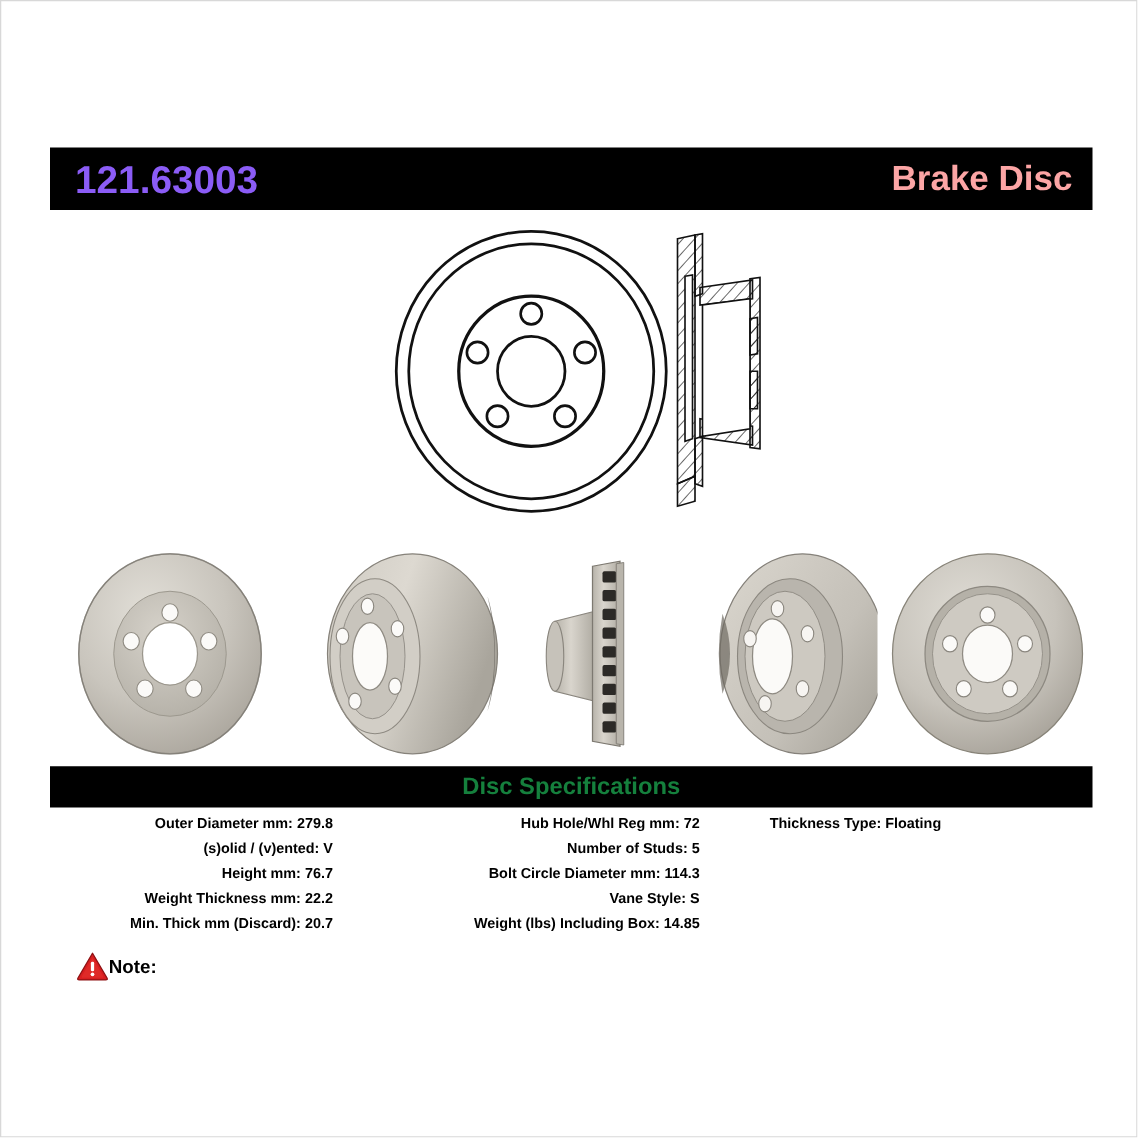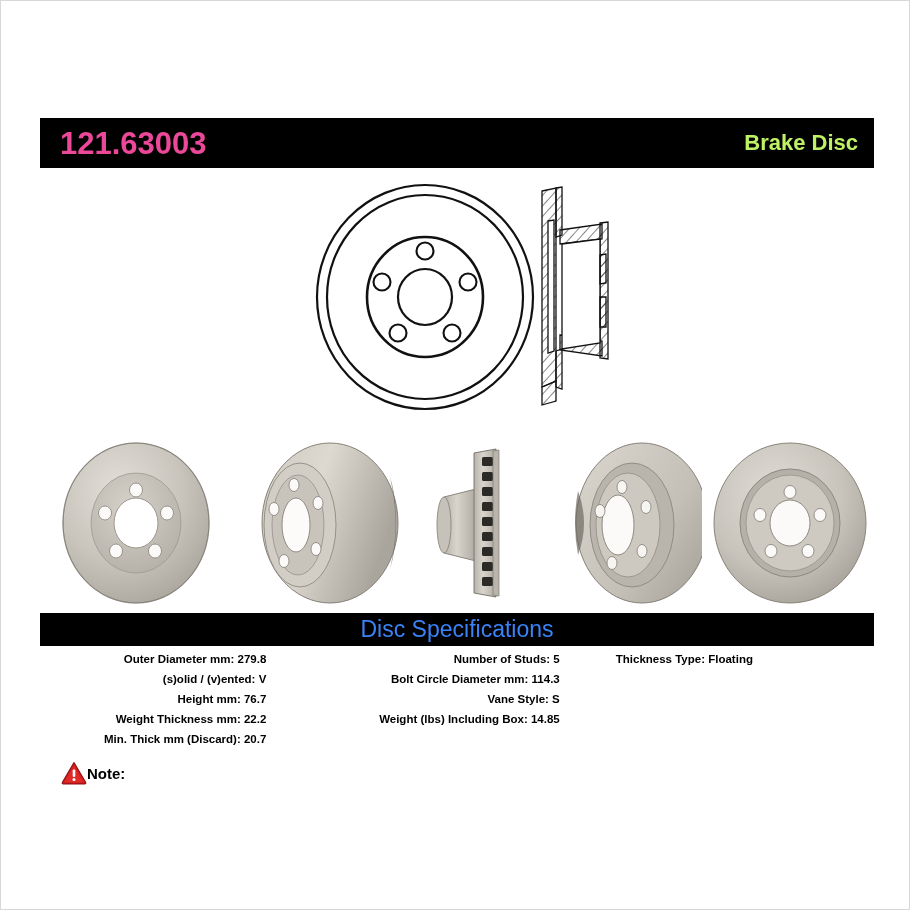--- a/index.html
+++ b/index.html
@@ -31,29 +31,29 @@
     width: 834px;
     height: 50px;
     background: #000000;
     display: flex;
     align-items: center;
     justify-content: space-between;
     box-sizing: border-box;
     padding: 0 16px 0 20px;
   }
   .title-bar .part-number {
-    color: #ec4899;
+    color: #8b5cf6;
     font-size: 31px;
     font-weight: bold;
     letter-spacing: 0px;
     line-height: 1;
   }
   .title-bar .product-type {
-    color: #bef264;
-    font-size: 22px;
+    color: #fca5a5;
+    font-size: 28px;
     font-weight: bold;
     line-height: 1;
     margin-left: 25px;
   }
 
   
   .drawing-area {
     position: absolute;
     left: 39px;
     top: 172px;
@@ -95,23 +95,23 @@
     left: 39px;
     top: 612px;
     width: 834px;
     height: 33px;
     background: #000000;
     display: flex;
     align-items: center;
     justify-content: center;
   }
   .spec-header span {
-    color: #3b82f6;
-    font-size: 23px;
-    font-weight: normal;
+    color: #15803d;
+    font-size: 19px;
+    font-weight: bold;
     line-height: 1;
   }
 
   
   .spec-body {
     position: absolute;
     left: 39px;
     top: 648px;
     width: 834px;
     display: flex;
@@ -370,20 +370,24 @@
         <span class="spec-value">22.2</span>
       </div>
       <div class="spec-row">
         <span>Min. Thick mm (Discard): </span>
         <span class="spec-value">20.7</span>
       </div>
     </div>
 
     <div class="spec-col spec-col-mid">
       <div class="spec-row">
+        <span>Hub Hole/Whl Reg mm: </span>
+        <span class="spec-value">72</span>
+      </div>
+      <div class="spec-row">
         <span>Number of Studs: </span>
         <span class="spec-value">5</span>
       </div>
       <div class="spec-row">
         <span>Bolt Circle Diameter mm: </span>
         <span class="spec-value">114.3</span>
       </div>
       <div class="spec-row">
         <span>Vane Style: </span>
         <span class="spec-value">S</span>

